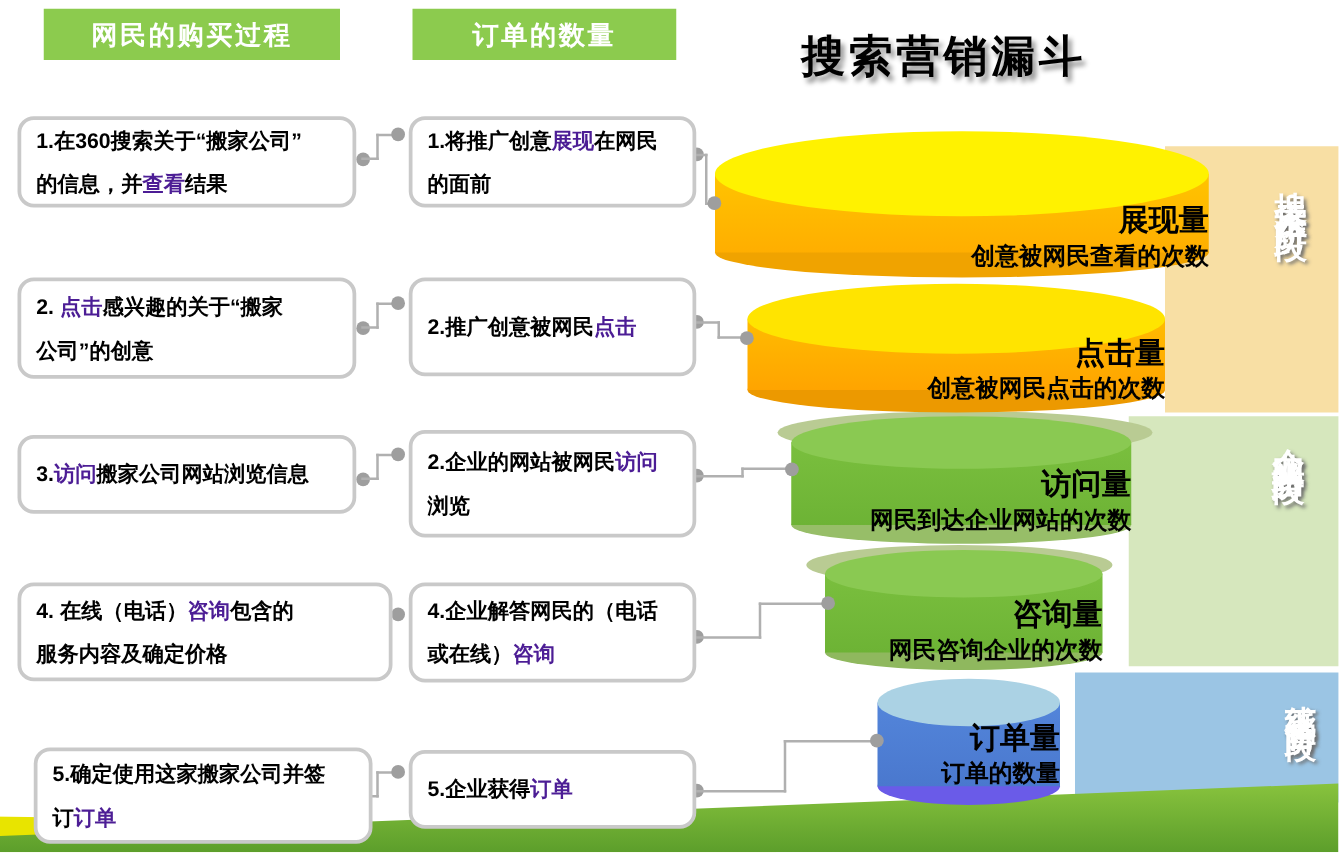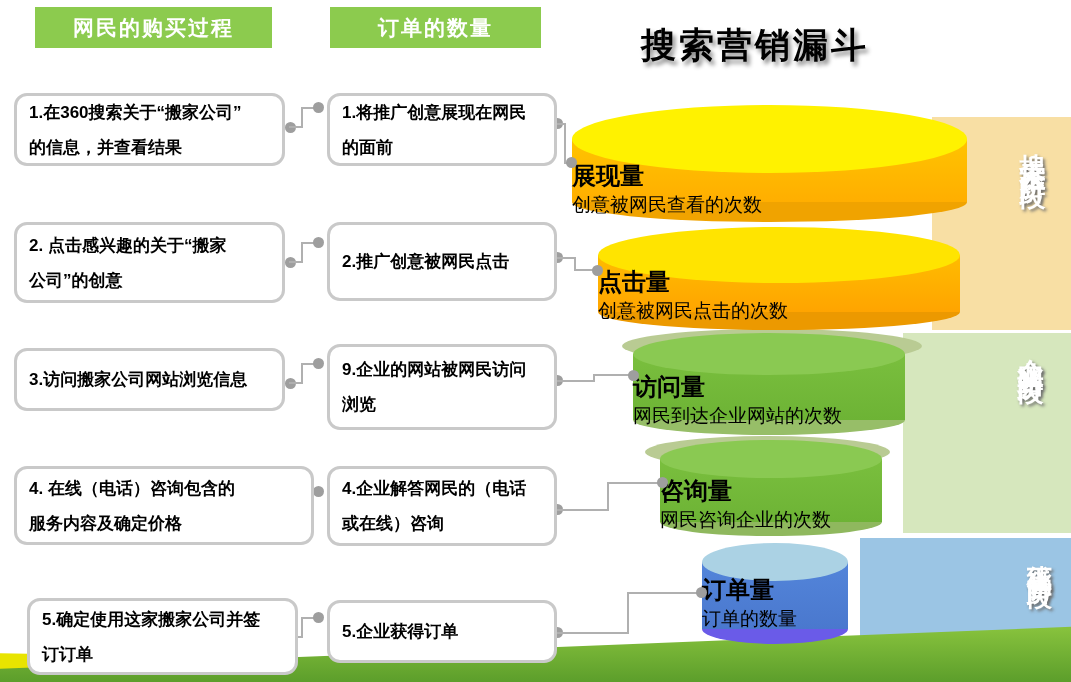--- a/index.html
+++ b/index.html
@@ -3,44 +3,44 @@
 <meta charset="utf-8">
 <style>
   html,body{margin:0;padding:0;background:#fff;}
   #stage{position:relative;width:1071px;height:682px;background:#fff;overflow:hidden;
          font-family:"Liberation Sans","DejaVu Sans",sans-serif;}
 
   
   .pbox{position:absolute;box-sizing:border-box;background:#fff;border:3px solid #c9c9c9;
         border-radius:13px;display:flex;align-items:center;padding:2px 12px;z-index:6;
         font-size:17px;font-weight:bold;color:#000;line-height:35px;white-space:pre-wrap;}
-  .pbox .red{color:#000000;}
+  .pbox .red{color:#4c1d95;}
 
   
   .hdr{position:absolute;display:flex;align-items:center;justify-content:center;z-index:6;
        color:#fff;font-size:21px;font-weight:bold;letter-spacing:2px;}
 
   
   .main-title{position:absolute;z-index:6;font-size:35px;font-weight:800;color:#000;
        letter-spacing:3px;text-shadow:3px 4px 4px rgba(0,0,0,.45);text-align:center;}
 
   
   .strip{position:absolute;z-index:1;}
   .strip-label{position:absolute;writing-mode:vertical-rl;text-orientation:upright;
        color:#fff;font-weight:bold;text-shadow:2px 2px 3px rgba(110,110,110,.9);}
 
   
   .cyl{position:absolute;z-index:4;}
   .cyl .base,.cyl .cap{position:absolute;left:0;width:100%;border-radius:50%;}
   .cyl .base{bottom:0;}
   .cyl .cap{top:0;}
   .cyl .body{position:absolute;left:0;width:100%;}
-  .cyl .label{position:absolute;left:0;width:100%;text-align:left;z-index:3;color:#000;}
+  .cyl .label{position:absolute;left:0;width:100%;text-align:right;z-index:3;color:#000;}
   .cyl-title{font-size:24px;font-weight:bold;}
-  .cyl-desc{font-size:19px;font-weight:400;}
+  .cyl-desc{font-size:19px;font-weight:700;}
   .lv0 .cap{height:68px;} .lv0 .base{height:40px;} .lv0 .body{top:34px;bottom:20px;}
   .lv1 .cap{height:56px;} .lv1 .base{height:36px;} .lv1 .body{top:28px;bottom:18px;}
   .lv2 .cap{height:42px;} .lv2 .base{height:30px;} .lv2 .body{top:21px;bottom:15px;}
   .lv3 .cap{height:38px;} .lv3 .base{height:28px;} .lv3 .body{top:19px;bottom:14px;}
   .lv4 .cap{height:38px;} .lv4 .base{height:30px;} .lv4 .body{top:19px;bottom:15px;}
   .shadow-ellipse{position:absolute;border-radius:50%;z-index:3;}
 
   
   .cl{position:absolute;background:#b0b0b0;z-index:5;}
   .cd{position:absolute;width:11px;height:11px;border-radius:50%;background:#9e9e9e;z-index:5;}
@@ -74,21 +74,21 @@
 
   <div class="cyl lv0" style="left:572px;top:105px;width:395px;height:117px;">
     <div class="base" style="background: rgb(240, 163, 0);"></div>
     <div class="body" style="background: linear-gradient(rgb(255, 196, 0), rgb(255, 174, 0));"></div>
     <div class="cap" style="background: rgb(255, 242, 0);"></div>
     <div class="label" style="bottom:4px;">
       <div class="cyl-title">展现量</div>
       <div class="cyl-desc">创意被网民查看的次数</div>
     </div>
   </div>
-  <div class="cyl lv1" style="left:598px;top:227px;width:334px;height:103px;padding-left:28px;">
+  <div class="cyl lv1" style="left:598px;top:227px;width:334px;height:103px;">
     <div class="base" style="background: rgb(236, 153, 0);"></div>
     <div class="body" style="background: linear-gradient(rgb(255, 188, 0), rgb(255, 164, 0));"></div>
     <div class="cap" style="background: rgb(255, 228, 0);"></div>
     <div class="label" style="bottom:6px;">
       <div class="cyl-title">点击量</div>
       <div class="cyl-desc">创意被网民点击的次数</div>
     </div>
   </div>
   <div class="cyl lv2" style="left:633px;top:333px;width:272px;height:102px;">
     <div class="base" style="background: rgb(151, 190, 104);"></div>
@@ -133,21 +133,21 @@
 公司”的创意</span></span></div>
   <div class="pbox" style="left:14px;top:348px;width:271px;height:63px;"><span><span>3.</span><span class="red">访问</span><span>搬家公司网站浏览信息</span></span></div>
   <div class="pbox" style="left:14px;top:466px;width:300px;height:79px;"><span><span>4. 在线（电话）</span><span class="red">咨询</span><span>包含的
 服务内容及确定价格</span></span></div>
   <div class="pbox" style="left:27px;top:598px;width:271px;height:77px;"><span><span>5.确定使用这家搬家公司并签
 订</span><span class="red">订单</span></span></div>
 
   <div class="pbox" style="left:327px;top:93px;width:230px;height:73px;"><span><span>1.将推广创意</span><span class="red">展现</span><span>在网民
 的面前</span></span></div>
   <div class="pbox" style="left:327px;top:222px;width:230px;height:79px;"><span><span>2.推广创意被网民</span><span class="red">点击</span></span></div>
-  <div class="pbox" style="left:327px;top:344px;width:230px;height:86px;"><span><span>9.企业的网站被网民</span><span class="red">访问</span><span>
+  <div class="pbox" style="left:327px;top:344px;width:230px;height:86px;"><span><span>2.企业的网站被网民</span><span class="red">访问</span><span>
 浏览</span></span></div>
   <div class="pbox" style="left:327px;top:466px;width:230px;height:80px;"><span><span>4.企业解答网民的（电话
 或在线）</span><span class="red">咨询</span></span></div>
   <div class="pbox" style="left:327px;top:600px;width:230px;height:63px;"><span><span>5.企业获得</span><span class="red">订单</span></span></div>
 
   <div class="cd" style="left:285px;top:122px;"></div>
   <div class="cl" style="left:289px;top:126px;width:14px;height:2px;"></div>
   <div class="cl" style="left:301px;top:107px;width:2px;height:21px;"></div>
   <div class="cl" style="left:301px;top:107px;width:17px;height:2px;"></div>
   <div class="cd" style="left:313px;top:102px;"></div>

